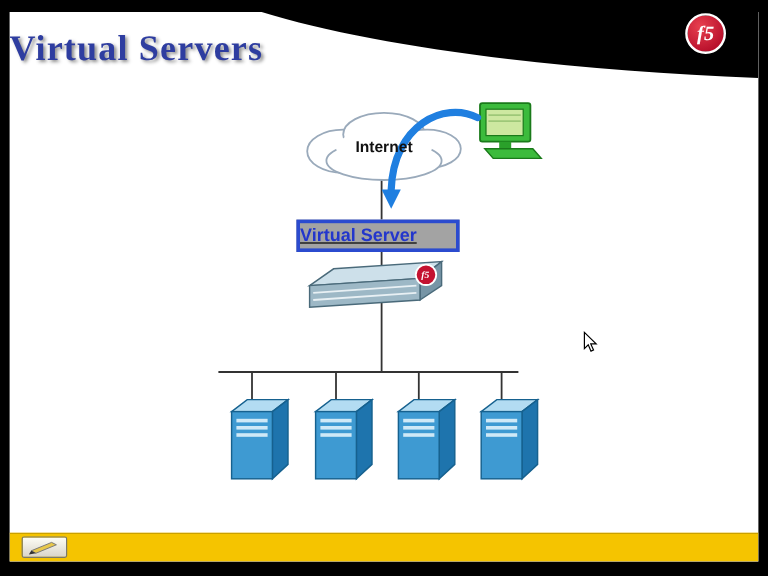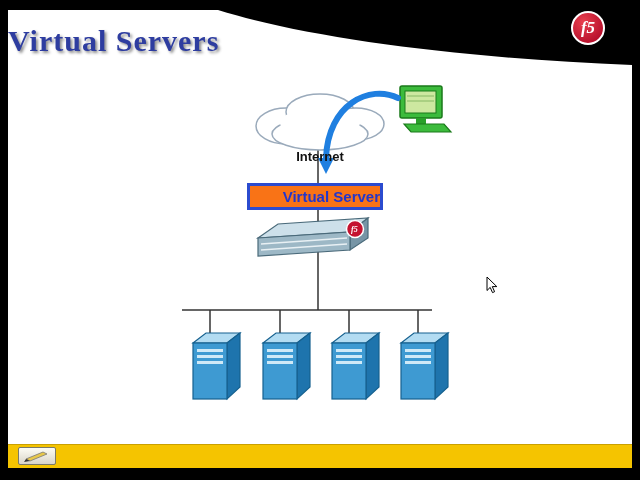--- a/index.html
+++ b/index.html
@@ -21,25 +21,25 @@
                 text-shadow:2px 2px 3px rgba(0,0,0,0.45); }
 
   .f5-logo { position:absolute; left:563px; top:1px; width:34px; height:34px;
              border-radius:50%; background:radial-gradient(circle at 35% 30%, #e8404f, #a80020);
              border:2px solid #fff; box-sizing:border-box; z-index:6;
              display:flex; align-items:center; justify-content:center;
              color:#fff; font-family:"Liberation Serif", serif; font-style:italic;
              font-weight:bold; font-size:17px; }
 
   .internet-label { position:absolute; left:262px; top:105px; width:100px; text-align:center;
-                    font-size:13px; font-weight:bold; color:#111; z-index:4;margin-top:34px; }
+                    font-size:13px; font-weight:bold; color:#111; z-index:4; }
 
   .vs-box { position:absolute; left:239px; top:173px; width:136px; height:27px;
-            border:3px solid #2b4bcf; background:#f97316; box-sizing:border-box;
-            display:flex; align-items:center; justify-content:flex-end; z-index:4; }
+            border:3px solid #2b4bcf; background:#a3a3a3; box-sizing:border-box;
+            display:flex; align-items:center; justify-content:flex-start; z-index:4;text-decoration:underline; }
   .vs-box span { font-size:15px; font-weight:bold; color:#2336cc; }
 
   .bottom-bar { position:absolute; left:0; top:434px; width:624px; height:24px;
                 background:#f5c400; border-top:1px solid #caa000; box-sizing:border-box;
                 z-index:4; }
 
   .tool-box { position:absolute; left:10px; top:437px; width:38px; height:18px;
               background:linear-gradient(#fdfdf5,#d9d5c9); border:1px solid #7a7a6a;
               border-radius:2px; box-sizing:border-box; z-index:5;
               display:flex; align-items:center; justify-content:center; cursor:pointer; }

